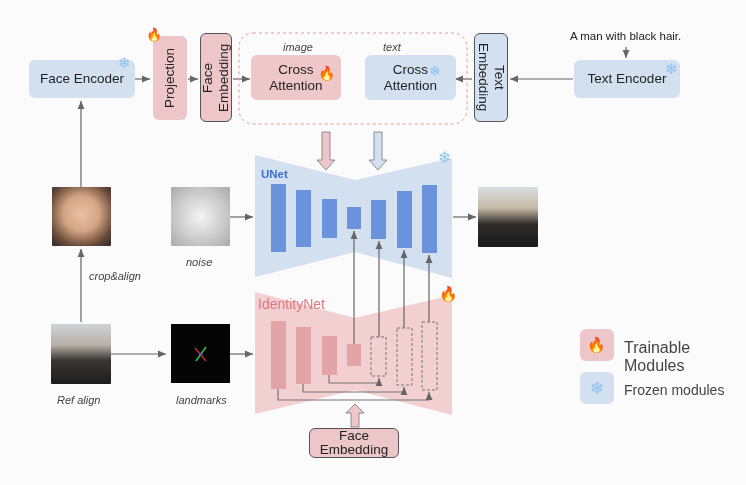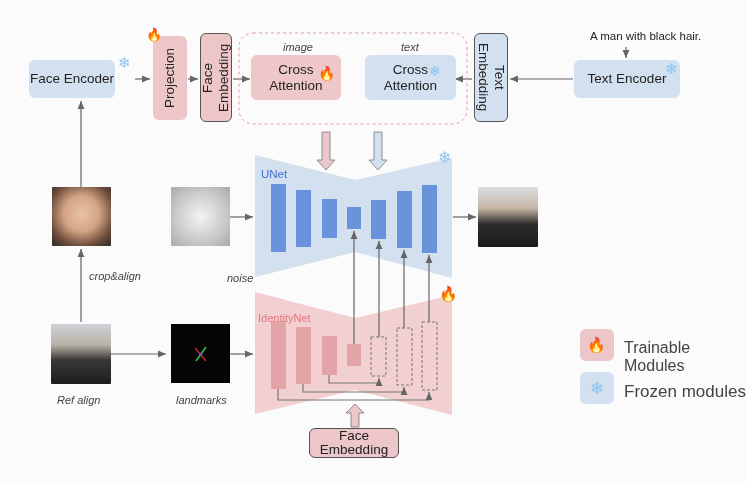--- a/index.html
+++ b/index.html
@@ -74,75 +74,75 @@
   <line x1="230" y1="217" x2="253" y2="217" stroke="#666" stroke-width="1.2" marker-end="url(#ah)"></line>
   <line x1="230" y1="354" x2="253" y2="354" stroke="#666" stroke-width="1.2" marker-end="url(#ah)"></line>
   <line x1="453" y1="217" x2="476" y2="217" stroke="#666" stroke-width="1.2" marker-end="url(#ah)"></line>
 
   <rect x="171" y="324" width="59" height="59" fill="#050505"></rect>
   <line x1="195" y1="348" x2="206" y2="361" stroke="#c02a2a" stroke-width="1.5"></line>
   <line x1="206" y1="347" x2="196" y2="361" stroke="#3bbf4a" stroke-width="1.5"></line>
   <circle cx="201" cy="354" r="1.5" fill="#6a4be0"></circle>
 </svg>
 
-<div class="box blue txt13" style="left:29px;top:60px;width:86px;height:38px;">
+<div class="box blue txt13" style="left:29px;top:60px;width:106px;height:38px;">
   <span>Face Encoder</span>
 </div>
 <span class="abs" style="left:118px;top:54px;font-size:15px;color:#8ec3ee;">❄</span>
 
 <div class="box pink txt13" style="left:153px;top:36px;width:34px;height:84px;">
   <span class="vert">Projection</span>
 </div>
 <span class="abs" style="left:146px;top:27px;font-size:13px;">🔥</span>
 
 <div class="box pink txt13" style="left:200px;top:33px;width:32px;height:89px;border:1px solid #555;box-sizing:border-box;">
   <span class="vert" style="width:32px;">Face Embedding</span>
 </div>
 
 <span class="lbl" style="left:283px;top:41px;">image</span>
-<span class="lbl" style="left:401px;top:41px;">text</span>
+<span class="lbl" style="left:383px;top:41px;">text</span>
 <div class="box pink txt13" style="left:251px;top:55px;width:90px;height:45px;background:#eec8c9;">
   <span style="width:70px;">Cross Attention</span>
 </div>
 <span class="abs" style="left:318px;top:65px;font-size:14px;">🔥</span>
 <div class="box blue txt13" style="left:365px;top:55px;width:91px;height:45px;">
   <span style="width:70px;">Cross Attention</span>
 </div>
 <span class="abs" style="left:429px;top:63px;font-size:14px;color:#8ec3ee;">❄</span>
 
 <div class="box blue txt13" style="left:474px;top:33px;width:34px;height:89px;border:1px solid #555;box-sizing:border-box;">
   <span class="vert" style="transform:none;width:32px;">Text Embedding</span>
 </div>
 
-<span class="abs" style="left:570px;top:30px;font-size:11.5px;color:#222;margin-left:20px;">A man with black hair.</span>
+<span class="abs" style="left:570px;top:30px;font-size:11.5px;color:#222;">A man with black hair.</span>
 <div class="box blue txt13" style="left:574px;top:60px;width:106px;height:38px;">
   <span>Text Encoder</span>
 </div>
 <span class="abs" style="left:665px;top:60px;font-size:15px;color:#8ec3ee;">❄</span>
 
-<span class="abs" style="left:261px;top:168px;font-size:11.5px;color:#3f6fd0;">UNet</span>
+<span class="abs" style="left:261px;top:168px;font-size:11.5px;color:#3f6fd0;font-weight:bold;">UNet</span>
 <span class="abs" style="left:438px;top:148px;font-size:16px;color:#8ec3ee;">❄</span>
 
-<span class="abs" style="left:258px;top:312px;font-size:11px;color:#e0787d;text-align:center;">IdentityNet</span>
+<span class="abs" style="left:258px;top:296px;font-size:14px;color:#e0787d;text-align:center;">IdentityNet</span>
 <span class="abs" style="left:439px;top:285px;font-size:15px;">🔥</span>
 
 <div class="photo" style="left:52px;top:187px;width:59px;height:59px;background:radial-gradient(circle at 50% 45%,#e8c2a6 0%,#d4a585 40%,#6a4a3a 75%,#2a2a2a 100%);"></div>
 <div class="photo" style="left:171px;top:187px;width:59px;height:59px;background:radial-gradient(circle at 50% 50%,#f4f4f4 0%,#c9c9c9 60%,#a9a9a9 100%);"></div>
 <div class="photo" style="left:51px;top:324px;width:60px;height:60px;background:linear-gradient(180deg,#cfd3d8 0%,#b7b0a6 35%,#3a3836 60%,#1d1d1d 100%);"></div>
 <div class="photo" style="left:478px;top:187px;width:60px;height:60px;background:linear-gradient(180deg,#d8dde2 0%,#c6b8a6 35%,#2e2c2b 62%,#1a1a1a 100%);"></div>
 
 <span class="lbl" style="left:89px;top:270px;">crop&amp;align</span>
-<span class="lbl" style="left:186px;top:272px;margin-left:41px;">noise</span>
+<span class="lbl" style="left:186px;top:256px;">noise</span>
 <span class="lbl" style="left:57px;top:394px;">Ref align</span>
 <span class="lbl" style="left:176px;top:394px;text-align:center;">landmarks</span>
 
 <div class="box pink txt13" style="left:309px;top:428px;width:90px;height:30px;border:1px solid #555;box-sizing:border-box;line-height:14px;">
   <span style="width:80px;">Face Embedding</span>
 </div>
 
 <div class="box pink" style="left:580px;top:329px;width:34px;height:32px;">
   <span style="font-size:15px;">🔥</span>
 </div>
 <span class="abs" style="left:624px;top:339px;font-size:16px;color:#444;">Trainable Modules</span>
 <div class="box blue" style="left:580px;top:372px;width:34px;height:32px;">
   <span style="font-size:17px;color:#8ec3ee;">❄</span>
 </div>
-<span class="abs" style="left:624px;top:382px;font-size:17px;color:#444;">Frozen modules</span>
+<span class="abs" style="left:624px;top:382px;font-size:14px;color:#444;">Frozen modules</span>
 
 </body></html>

